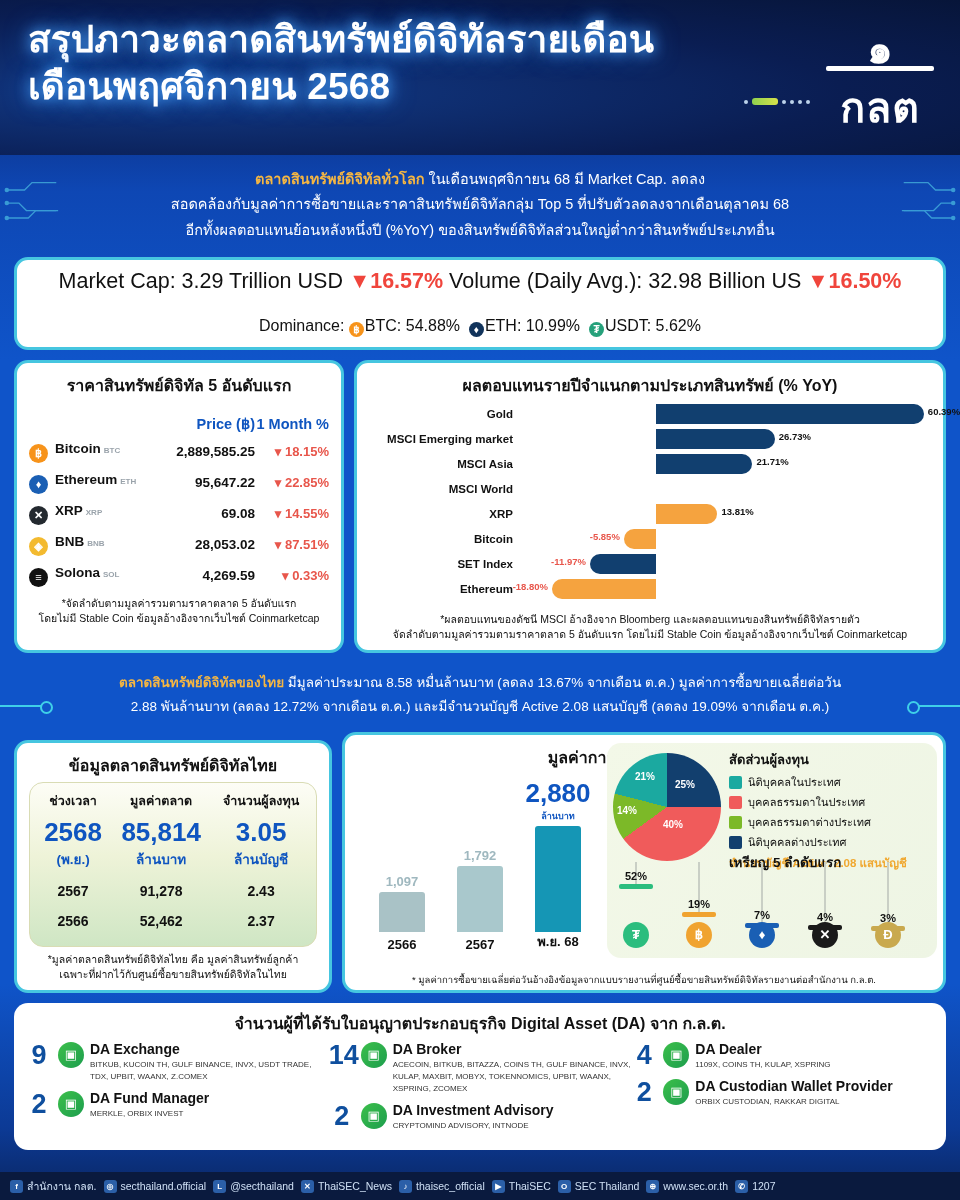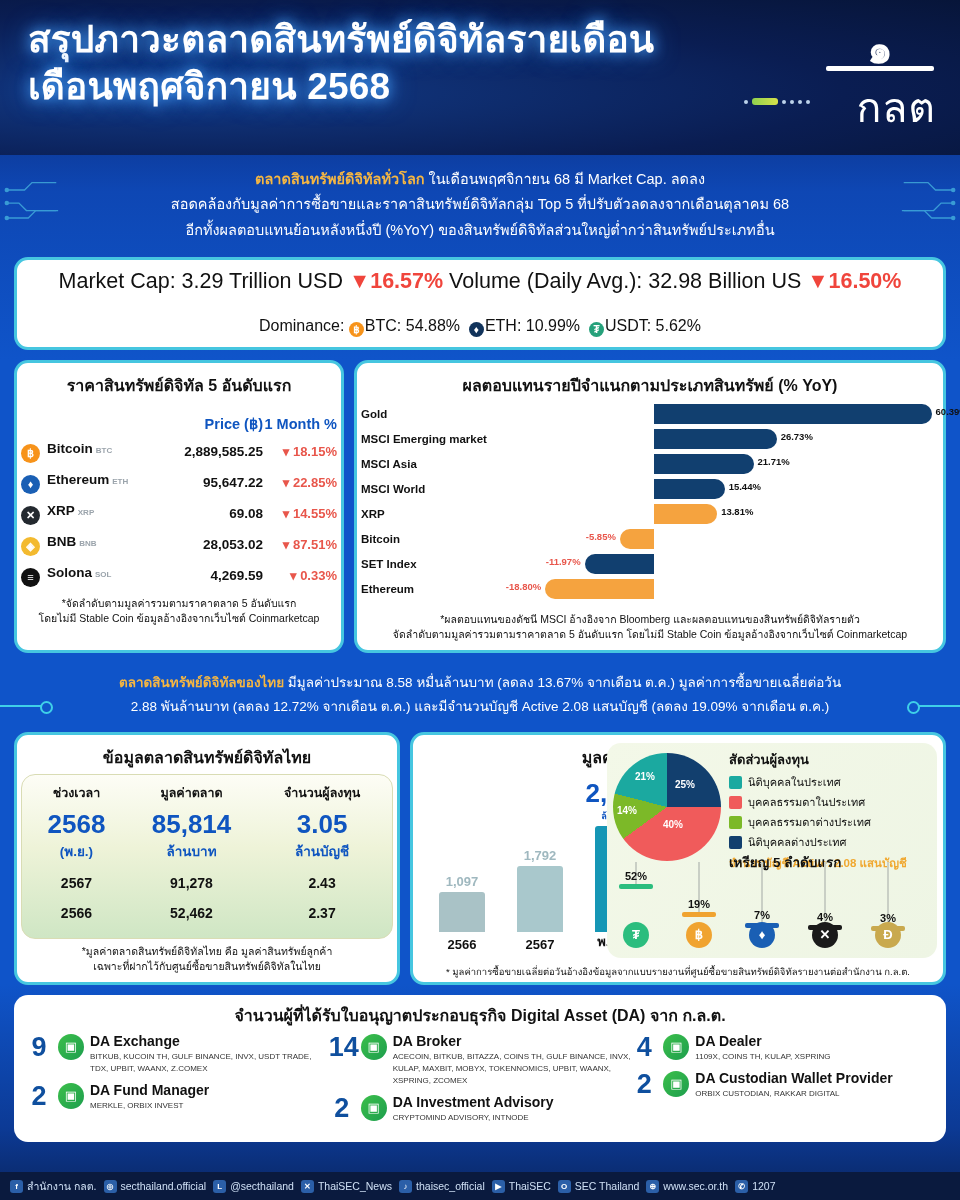--- a/index.html
+++ b/index.html
@@ -18,21 +18,21 @@
   .header-title { position:absolute; left:28px; top:16px; width:640px;
     color:#ffffff; font-weight:bold; font-size:37px; line-height:1.28;
     text-shadow:0 0 14px #4fa8ff, 0 0 26px #2b7ae0; letter-spacing:.2px; }
   .dots { position:absolute; right:150px; top:98px; display:flex; align-items:center; gap:4px; }
   .dots i { width:4px; height:4px; border-radius:50%; background:#bcd2ea; display:block; }
   .dots .dash { width:26px; height:7px; border-radius:3px; background:linear-gradient(90deg,#8fd14f,#d6e24a); }
   .logo { position:absolute; right:24px; top:32px; width:112px; text-align:center; color:#fff; }
   .logo .mark { font-size:40px; line-height:34px; font-weight:bold; }
   .logo .bar { height:7px; background:#fff; border-radius:2px; margin:4px 6px; }
   .logo .bar2 { height:5px; background:#fff; border-radius:2px; margin:0 2px 4px; }
-  .logo .name { font-size:41px; font-weight:normal; letter-spacing:1px;text-align:right; }
+  .logo .name { font-size:41px; font-weight:bold; letter-spacing:1px; }
 
   
   .intro { position:relative; padding:12px 60px 6px; text-align:center; color:#ffffff;
     font-size:14.5px; line-height:1.75; }
   .intro .hl { color:#f5b642; font-weight:bold; }
   .circuit { position:absolute; top:14px; width:56px; height:70px; opacity:.55; }
   .circuit.l { left:4px; } .circuit.r { right:4px; }
 
   
   .cap-card { margin:8px 14px 0; background:#fff; border-radius:14px;
@@ -40,21 +40,21 @@
   .cap-row1 { font-size:21.5px; color:#111; font-weight:500; white-space:nowrap; }
   .cap-row1 .pct { color:#f0453c; font-weight:bold; }
   .cap-row2 { font-size:16px; color:#111; margin-top:23px; }
   .coin { display:inline-block; width:15px; height:15px; border-radius:50%;
     color:#fff; font-size:10px; line-height:15px; text-align:center; font-weight:bold;
     vertical-align:-2px; margin-right:1px; }
   .c-btc{background:#f7931a;} .c-eth{background:#11335b;} .c-usdt{background:#26a17b;}
 
   
   .row { display:flex; gap:10px; margin:10px 14px 0; }
-  .panel { background:#fff; border-radius:14px; border:3px solid #46c6e0; padding:8px 4px; }
+  .panel { background:#fff; border-radius:14px; border:3px solid #46c6e0; padding:8px 12px; }
   .p-left { width:330px; }
   .p-right { flex:1; }
   .panel-title { text-align:center; font-weight:bold; font-size:16px; color:#111; margin:2px 0 4px; }
 
   
   .ptbl { width:100%; border-collapse:collapse;margin-top:16px; }
   .ptbl th { font-size:14.5px; color:#0f55c0; font-weight:bold; padding:2px 0 4px; text-align:right; }
   .ptbl th.l { text-align:left; }
   .ptbl td { font-size:13px; padding:4.5px 0; color:#111; vertical-align:middle; }
   .ptbl td.name { font-weight:bold; font-size:13.5px; }
@@ -64,42 +64,42 @@
     text-align:center; line-height:19px; color:#fff; font-size:11px; font-weight:bold;
     margin-right:7px; vertical-align:-4px; }
   .t-btc{background:#f7931a;} .t-eth{background:#1a5fb4;} .t-xrp{background:#23292f;}
   .t-bnb{background:#f3ba2f;} .t-sol{background:#111;}
   .tick { font-size:8px; color:#9aa3ab; font-weight:bold; margin-left:3px; }
   .note { font-size:10.5px; color:#111; text-align:center; line-height:1.4; margin-top:5px; }
 
   
   .bc { position:relative; height:205px; margin-top:2px; }
   .bc-row { display:flex; align-items:center; height:24px; margin-bottom:1px; }
-  .bc-lab { width:152px; text-align:left; padding-right:8px; font-size:11.5px; font-weight:bold; color:#111; }
+  .bc-lab { width:152px; text-align:right; padding-right:8px; font-size:11.5px; font-weight:bold; color:#111; }
   .bc-track { position:relative; flex:1; height:22px; }
   .bar { position:absolute; top:1px; height:20px; }
   .bar.pos { left:33%; border-radius:0 11px 11px 0; }
   .bar.neg { border-radius:11px 0 0 11px; }
   .bar.navy { background:#113f6f; } .bar.orange { background:#f5a33f; }
   .bval { position:absolute; top:3px; font-size:9.5px; font-weight:bold; color:#111; }
   .bval.negv { color:#e8564b; }
 
   
   .band { position:relative; margin:12px 0 0; padding:6px 46px 4px; text-align:center;
     color:#fff; font-size:13.5px; line-height:1.85; }
   .band .hl { color:#f5b642; font-weight:bold; }
   .band .node { position:absolute; top:40px; width:52px; height:2px; background:#3fd0e8; }
   .band .node.l { left:0; } .band .node.r { right:0; }
   .band .node::after { content:""; position:absolute; right:-1px; top:-4px; width:9px; height:9px;
     border-radius:50%; border:2px solid #3fd0e8; background:#0f54c9; }
   .band .node.r::after { right:auto; left:-1px; }
 
   
   .trow { display:flex; gap:10px; margin:8px 14px 0; }
-  .t-left { width:386px; }
+  .t-left { width:318px;margin-top:8px; }
   .t-right { flex:1; }
   .ttbl-wrap { background:linear-gradient(180deg,#fdfdf6 0%, #eef3d8 45%, #cfe6c4 100%);
     border:1px solid #d9dcb4; border-radius:14px; padding:8px 6px 10px; margin-top:2px; }
   .ttbl { width:100%; border-collapse:collapse; text-align:center; }
   .ttbl th { font-size:12.5px; color:#111; font-weight:bold; padding-bottom:4px; }
   .ttbl .big td { font-size:26px; font-weight:bold; color:#0f55c0; padding-top:2px; }
   .ttbl .unit td { font-size:13.5px; font-weight:bold; color:#0f55c0; padding-bottom:6px; }
   .ttbl .sm td { font-size:14px; font-weight:bold; color:#111; padding:7px 0; }
 
   
@@ -292,24 +292,20 @@
           </div>
           <div class="bc-row">
     <div class="bc-lab">MSCI Asia</div>
     <div class="bc-track">
               <div class="bar pos navy" style="width:23.460806451612903%"></div>
               <div class="bval" style="left:calc(33% + 23.460806451612903% + 4px)">21.71%</div>
             </div>
           </div>
           <div class="bc-row">
     <div class="bc-lab">MSCI World</div>
-    <div class="bc-track">
-              <div class="bar pos navy" style="width:16.68516129032258%"></div>
-              <div class="bval" style="left:calc(33% + 16.68516129032258% + 4px)">15.44%</div>
-            </div>
           </div>
           <div class="bc-row">
     <div class="bc-lab">XRP</div>
     <div class="bc-track">
               <div class="bar pos orange" style="width:14.923709677419355%"></div>
               <div class="bval" style="left:calc(33% + 14.923709677419355% + 4px)">13.81%</div>
             </div>
           </div>
           <div class="bc-row">
     <div class="bc-lab">Bitcoin</div>

